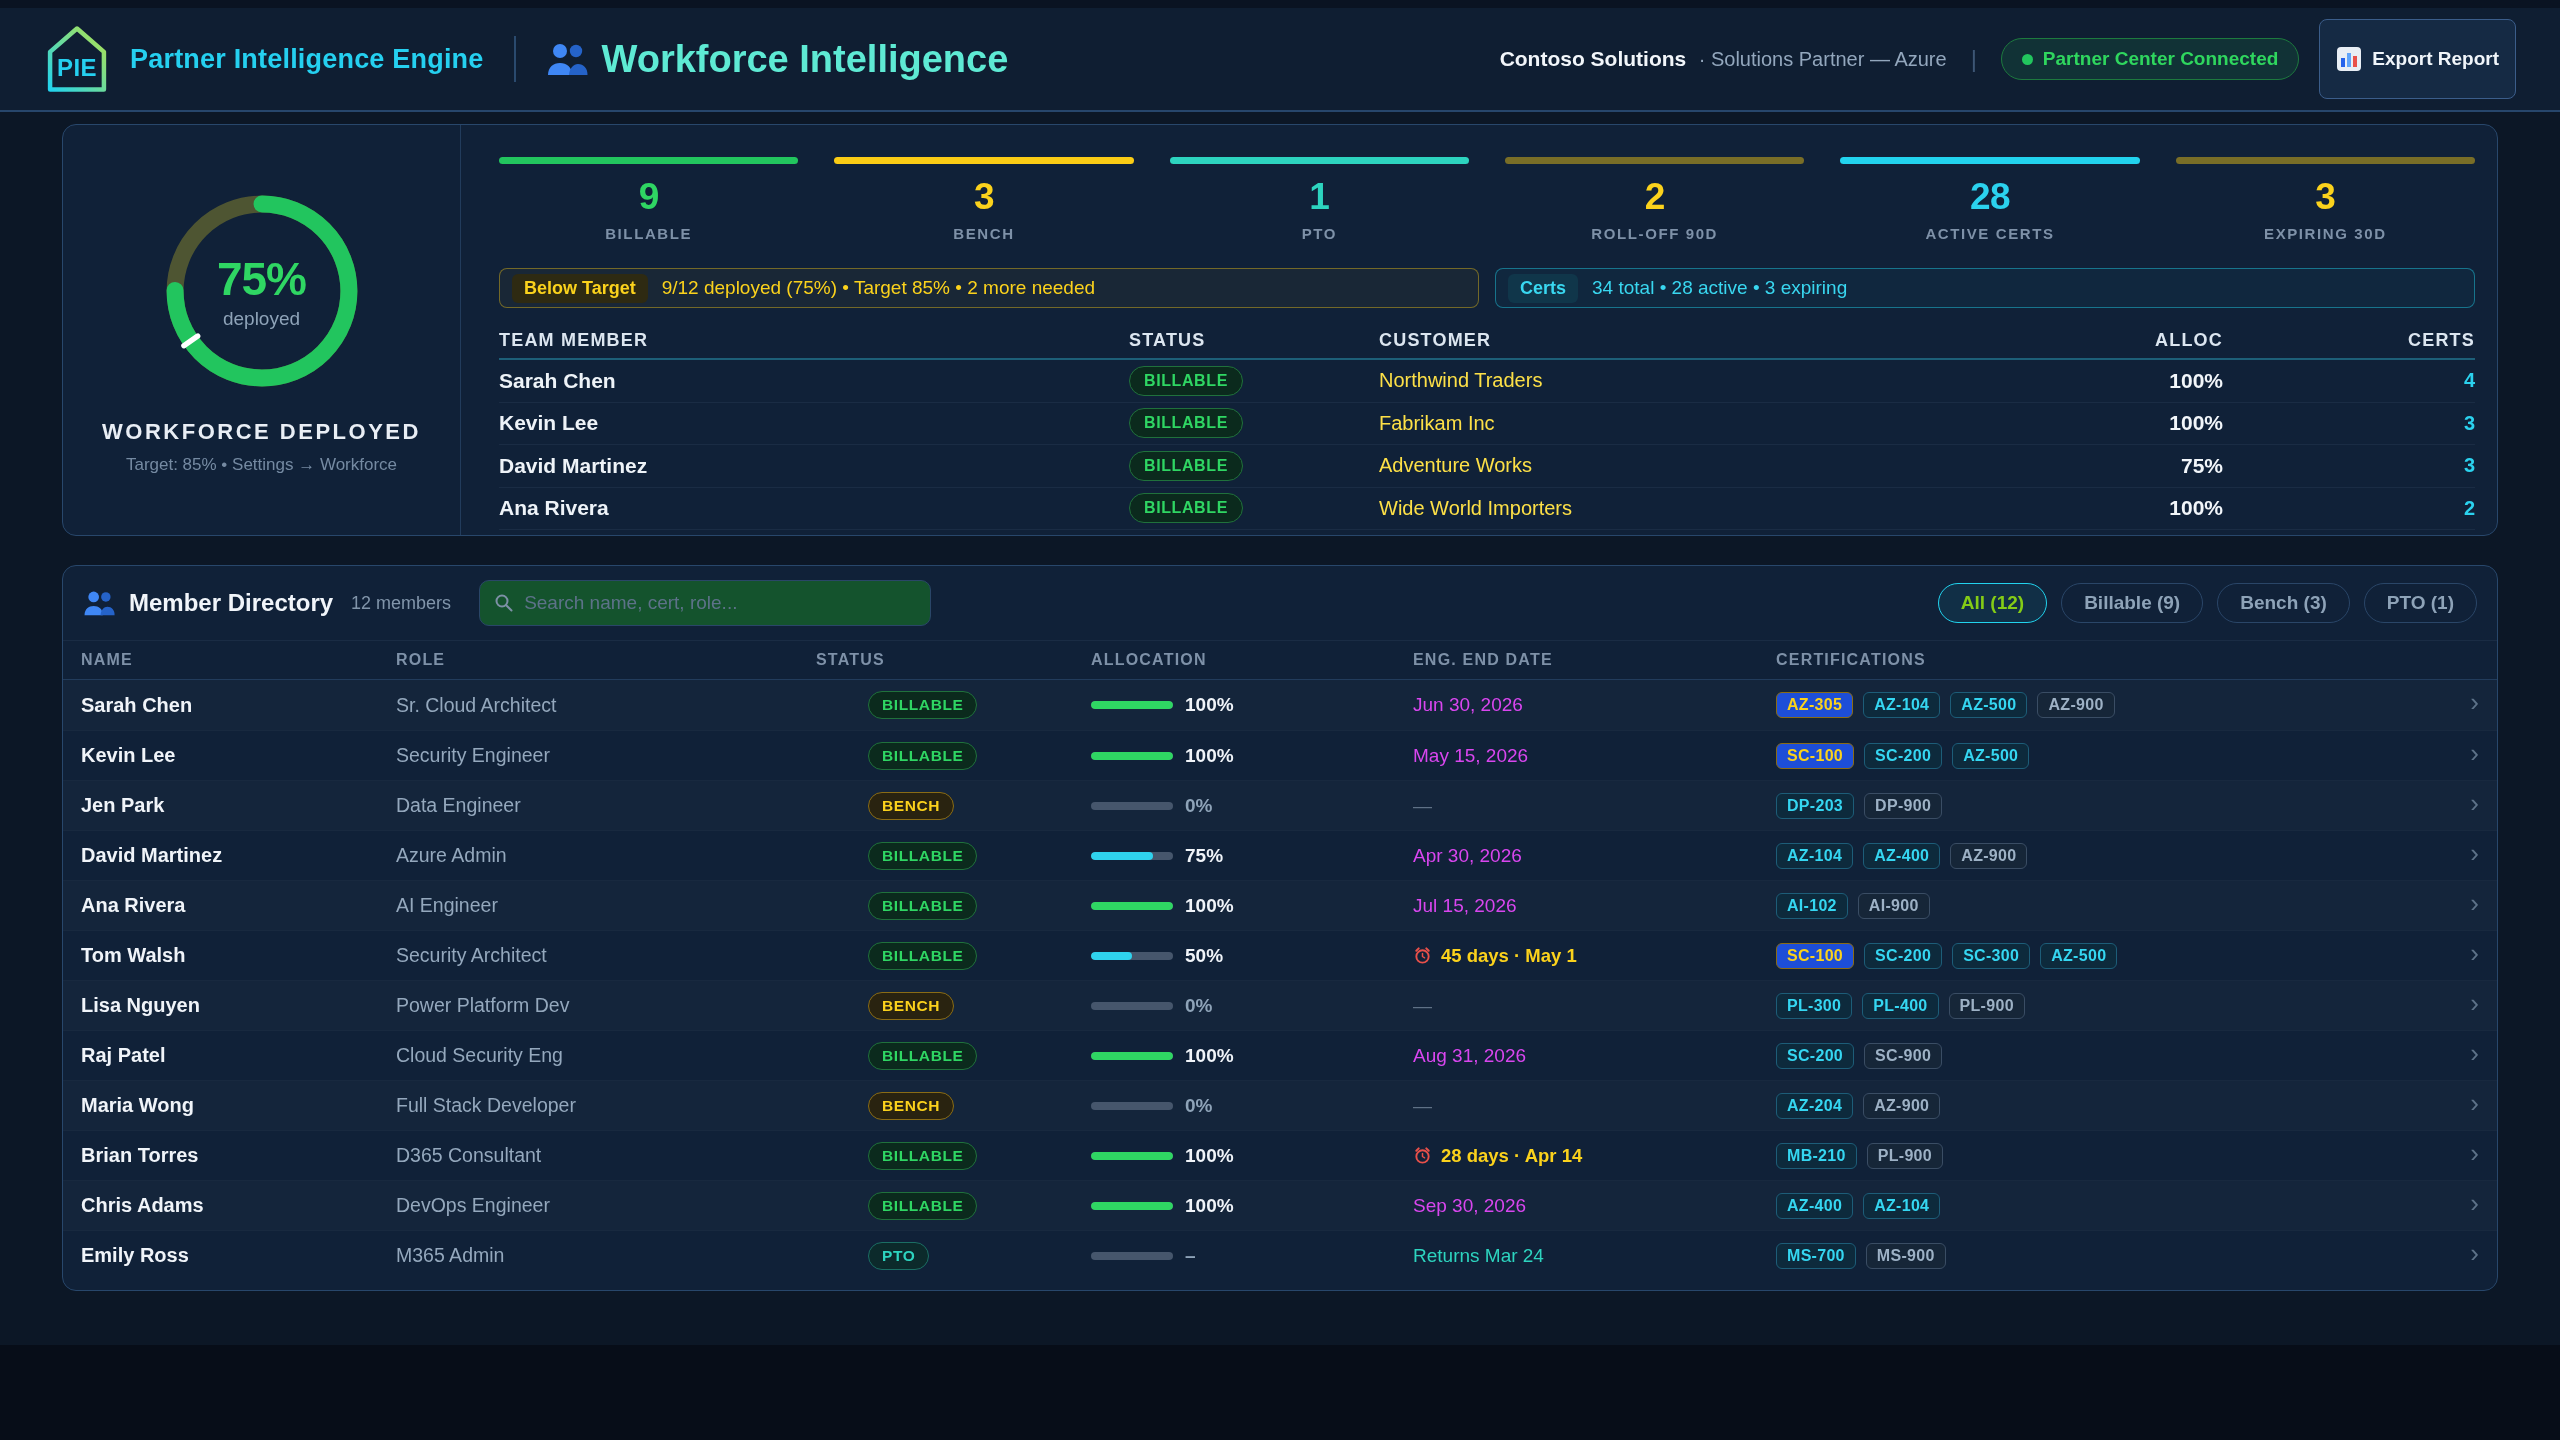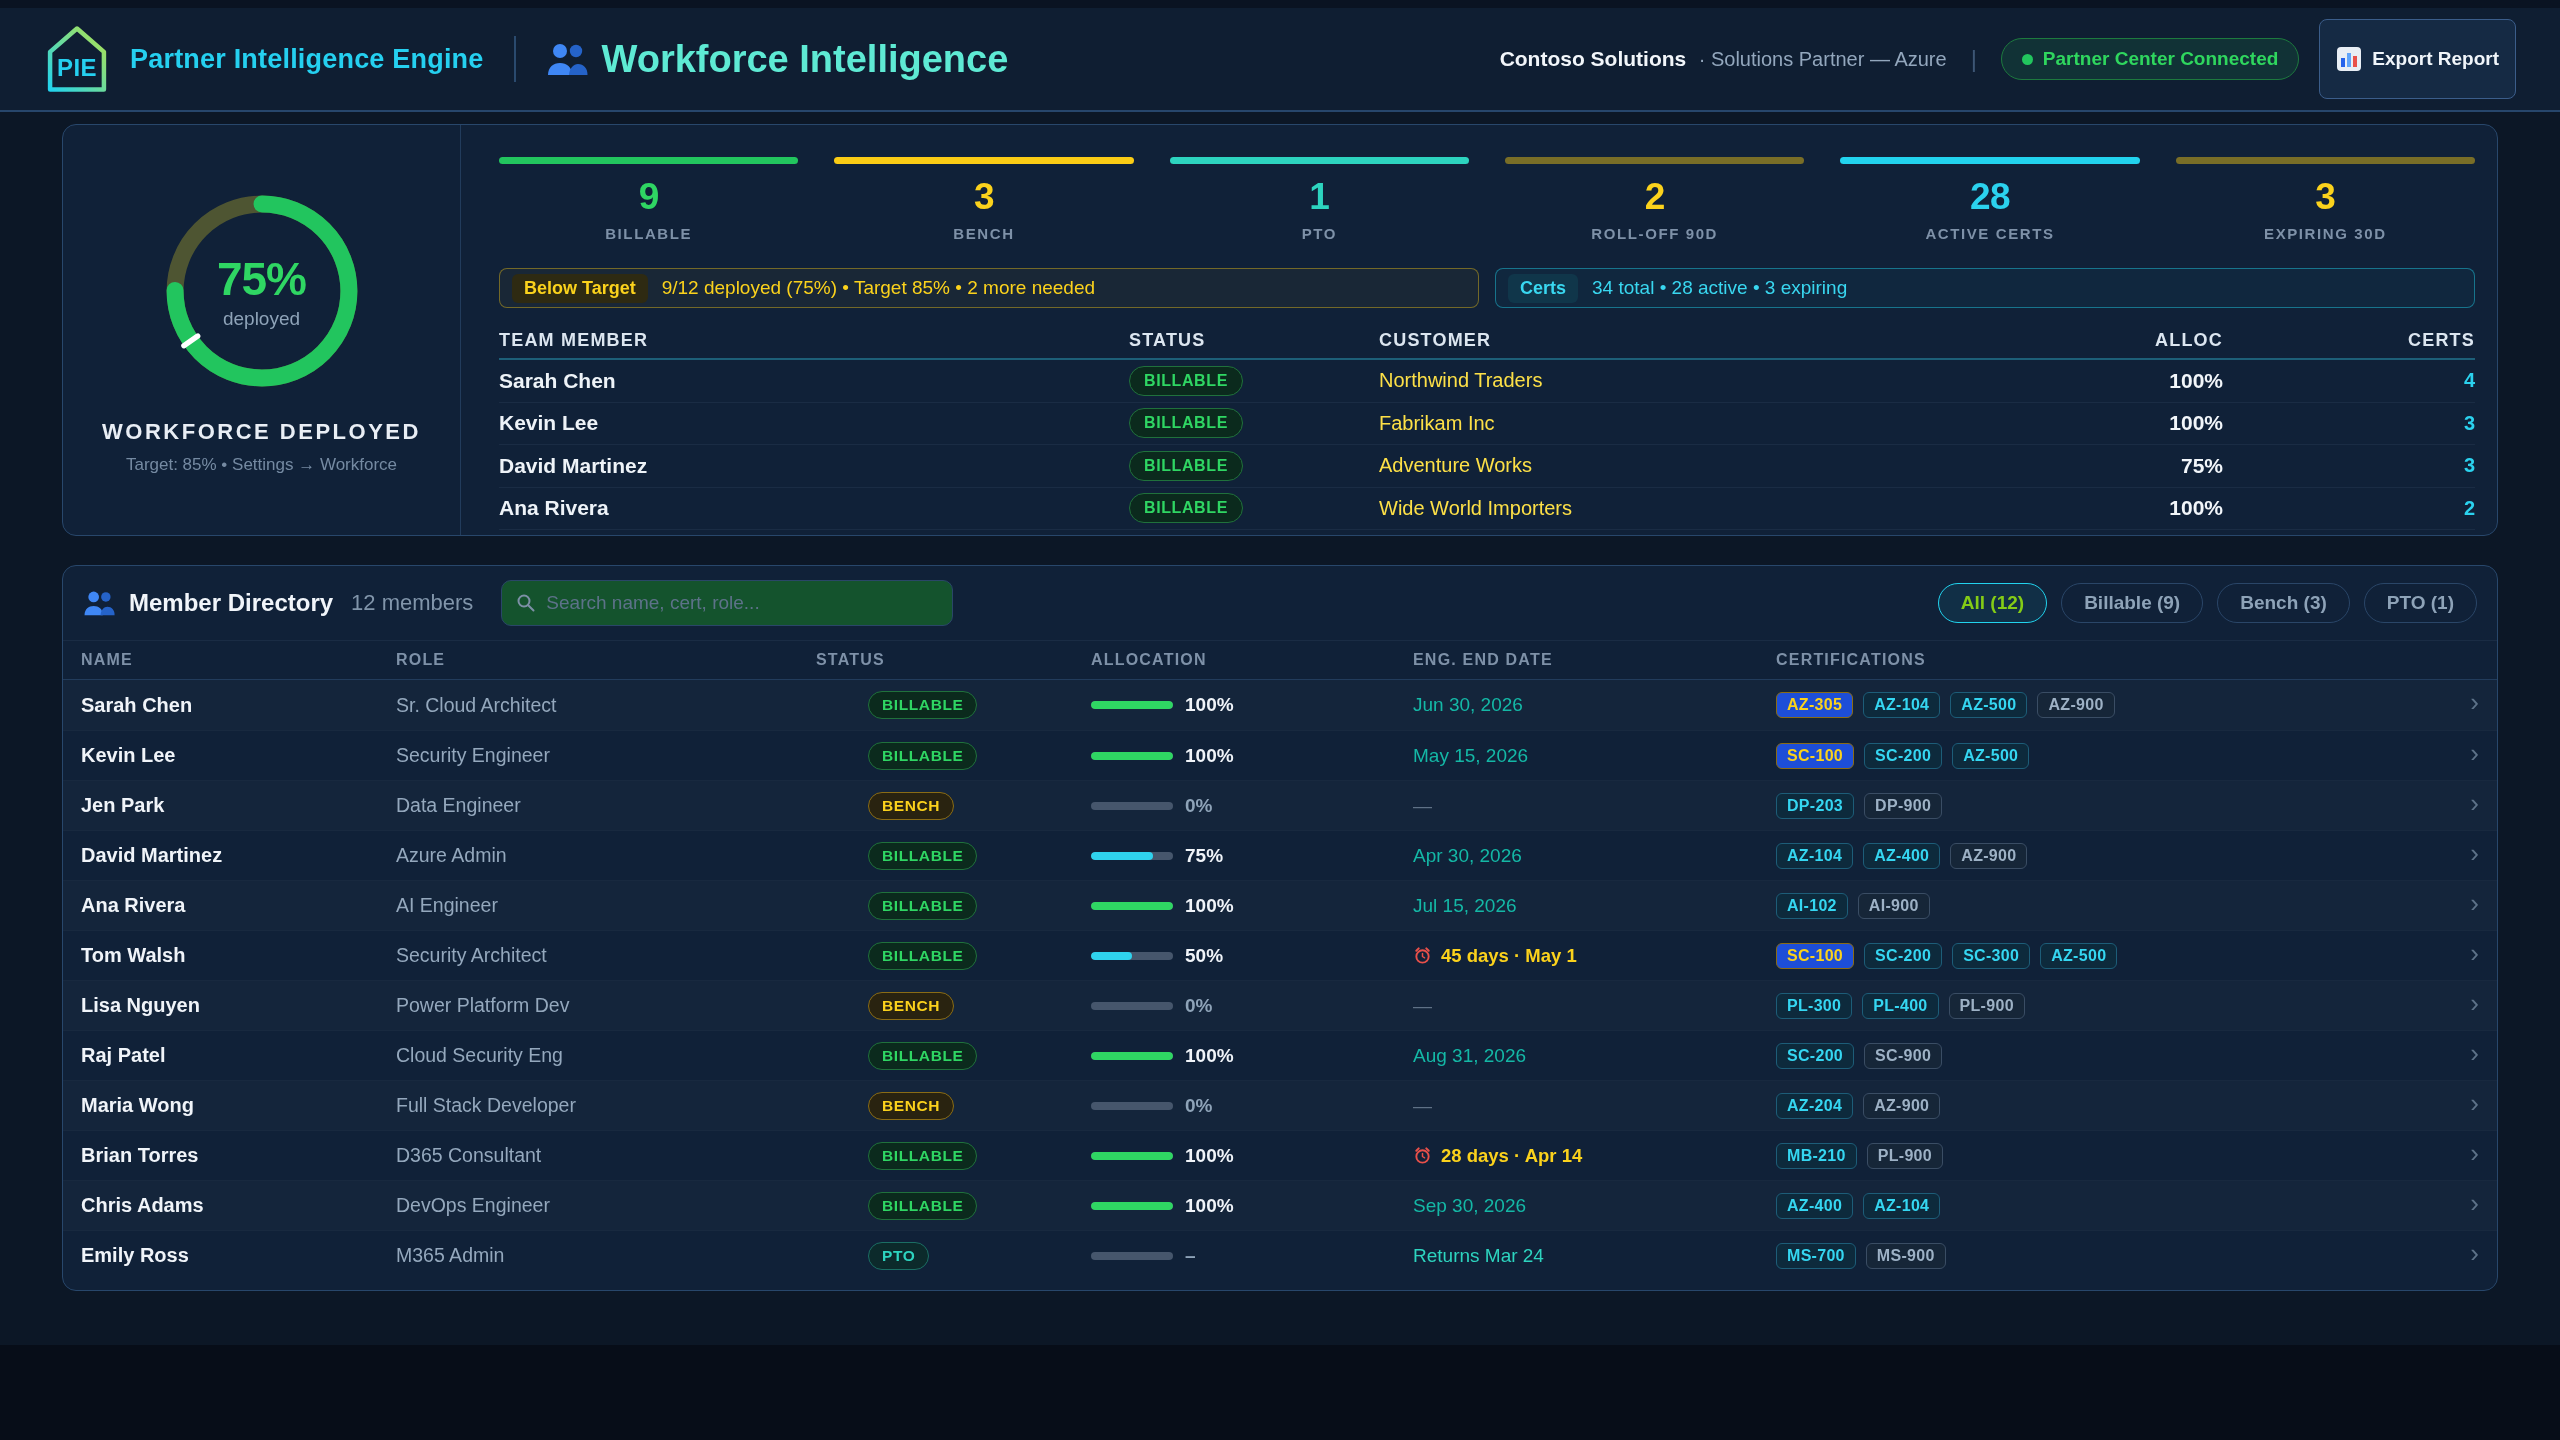--- a/index.html
+++ b/index.html
@@ -78,21 +78,21 @@
   .pill-billable{color:#2fd663;border:1.5px solid #20713c;background:#0b2a1d}
   .pill-bench{color:#fbd21c;border:1.5px solid #8a6c15;background:#292310}
   .pill-pto{color:#2dd4bf;border:1.5px solid #1b6e64;background:#0c2a2b}
   .tt-status .pill{font-size:16px;padding:5px 14px;border-radius:16px}
 
   
   .directory-card{position:absolute;left:62px;top:565px;width:2436px;height:726px;background:var(--card);
     border:1.5px solid var(--border);border-radius:14px;display:flex;flex-direction:column;overflow:hidden}
   .dir-head{height:74px;display:flex;align-items:center;padding:0 20px;flex:0 0 auto}
   .dir-title{font-size:24px;font-weight:700;color:#f1f5fa;margin-left:14px}
-  .dir-count{font-size:22px;color:#8195aa;margin-left:18px}
+  .dir-count{font-size:18px;color:#8195aa;margin-left:18px}
   .searchbox{margin-left:28px;width:452px;height:46px;border-radius:10px;border:1.5px solid #2a4668;
     background:#14532d;display:flex;align-items:center;padding:0 14px;gap:10px}
   .searchbox input{flex:1;background:transparent;border:none;outline:none;color:#c7d4e2;font-size:19px;font-family:inherit}
   .searchbox input::placeholder{color:#5d7289}
   .filters{margin-left:auto;display:flex;gap:14px}
   .fpill{padding:8px 22px;border-radius:999px;border:1.5px solid #2a4668;background:transparent;color:#8ea3b8;
     font-size:19px;font-weight:600;font-family:inherit;cursor:pointer}
   .fpill.active{border-color:#22d3ee;color:#84cc16;background:rgba(34,211,238,.08);font-weight:700}
 
   .dir-table-header,.drow{display:grid;grid-template-columns:315px 420px 275px 322px 363px 1fr 38px;
@@ -104,21 +104,21 @@
   .drow.alt{background:rgba(255,255,255,.018)}
   .d-name{font-weight:700;color:#f0f4f9;font-size:20px}
   .d-role{color:#94a8bd;font-size:19.5px}
   .d-status .pill{margin-left:52px}
   .d-alloc{display:flex;align-items:center;gap:12px}
   .bar{width:82px;height:8px;border-radius:4px;background:#46566c;overflow:hidden}
   .fill{height:100%;border-radius:4px}
   .fill.green{background:#2fd663}.fill.cyan{background:#2fd3ee}
   .alloc-label{font-weight:700;font-size:19px;color:#f0f4f9}
   .alloc-label.dimmed{color:#8ea3b8}
-  .d-end{font-size:19px;color:#14b8a6;display:flex;align-items:center;gap:9px}
+  .d-end{font-size:19px;color:#d946ef;display:flex;align-items:center;gap:9px}
   .d-end.style-none{color:#5f7186}
   .d-end.style-urgent{color:var(--yellow);font-weight:700;font-size:18.5px}
   .d-end.style-returns{color:var(--teal)}
   .d-certs{display:flex;gap:10px}
   .chip{display:inline-block;padding:3px 10px;border-radius:6px;font-size:16px;font-weight:700;letter-spacing:.3px}
   .chip-active{color:#35d6f1;border:1.5px solid #1d5d78;background:#0d2a3c}
   .chip-expiring{color:#fbd21c;border:1.5px solid #8a6c15;background:#1d4ed8}
   .chip-fund{color:#9db1c5;border:1.5px solid #3a4d64;background:#162638}
   .d-chev{color:#5d7289;font-size:26px;text-align:right;line-height:1;padding-bottom:6px}
 </style>

